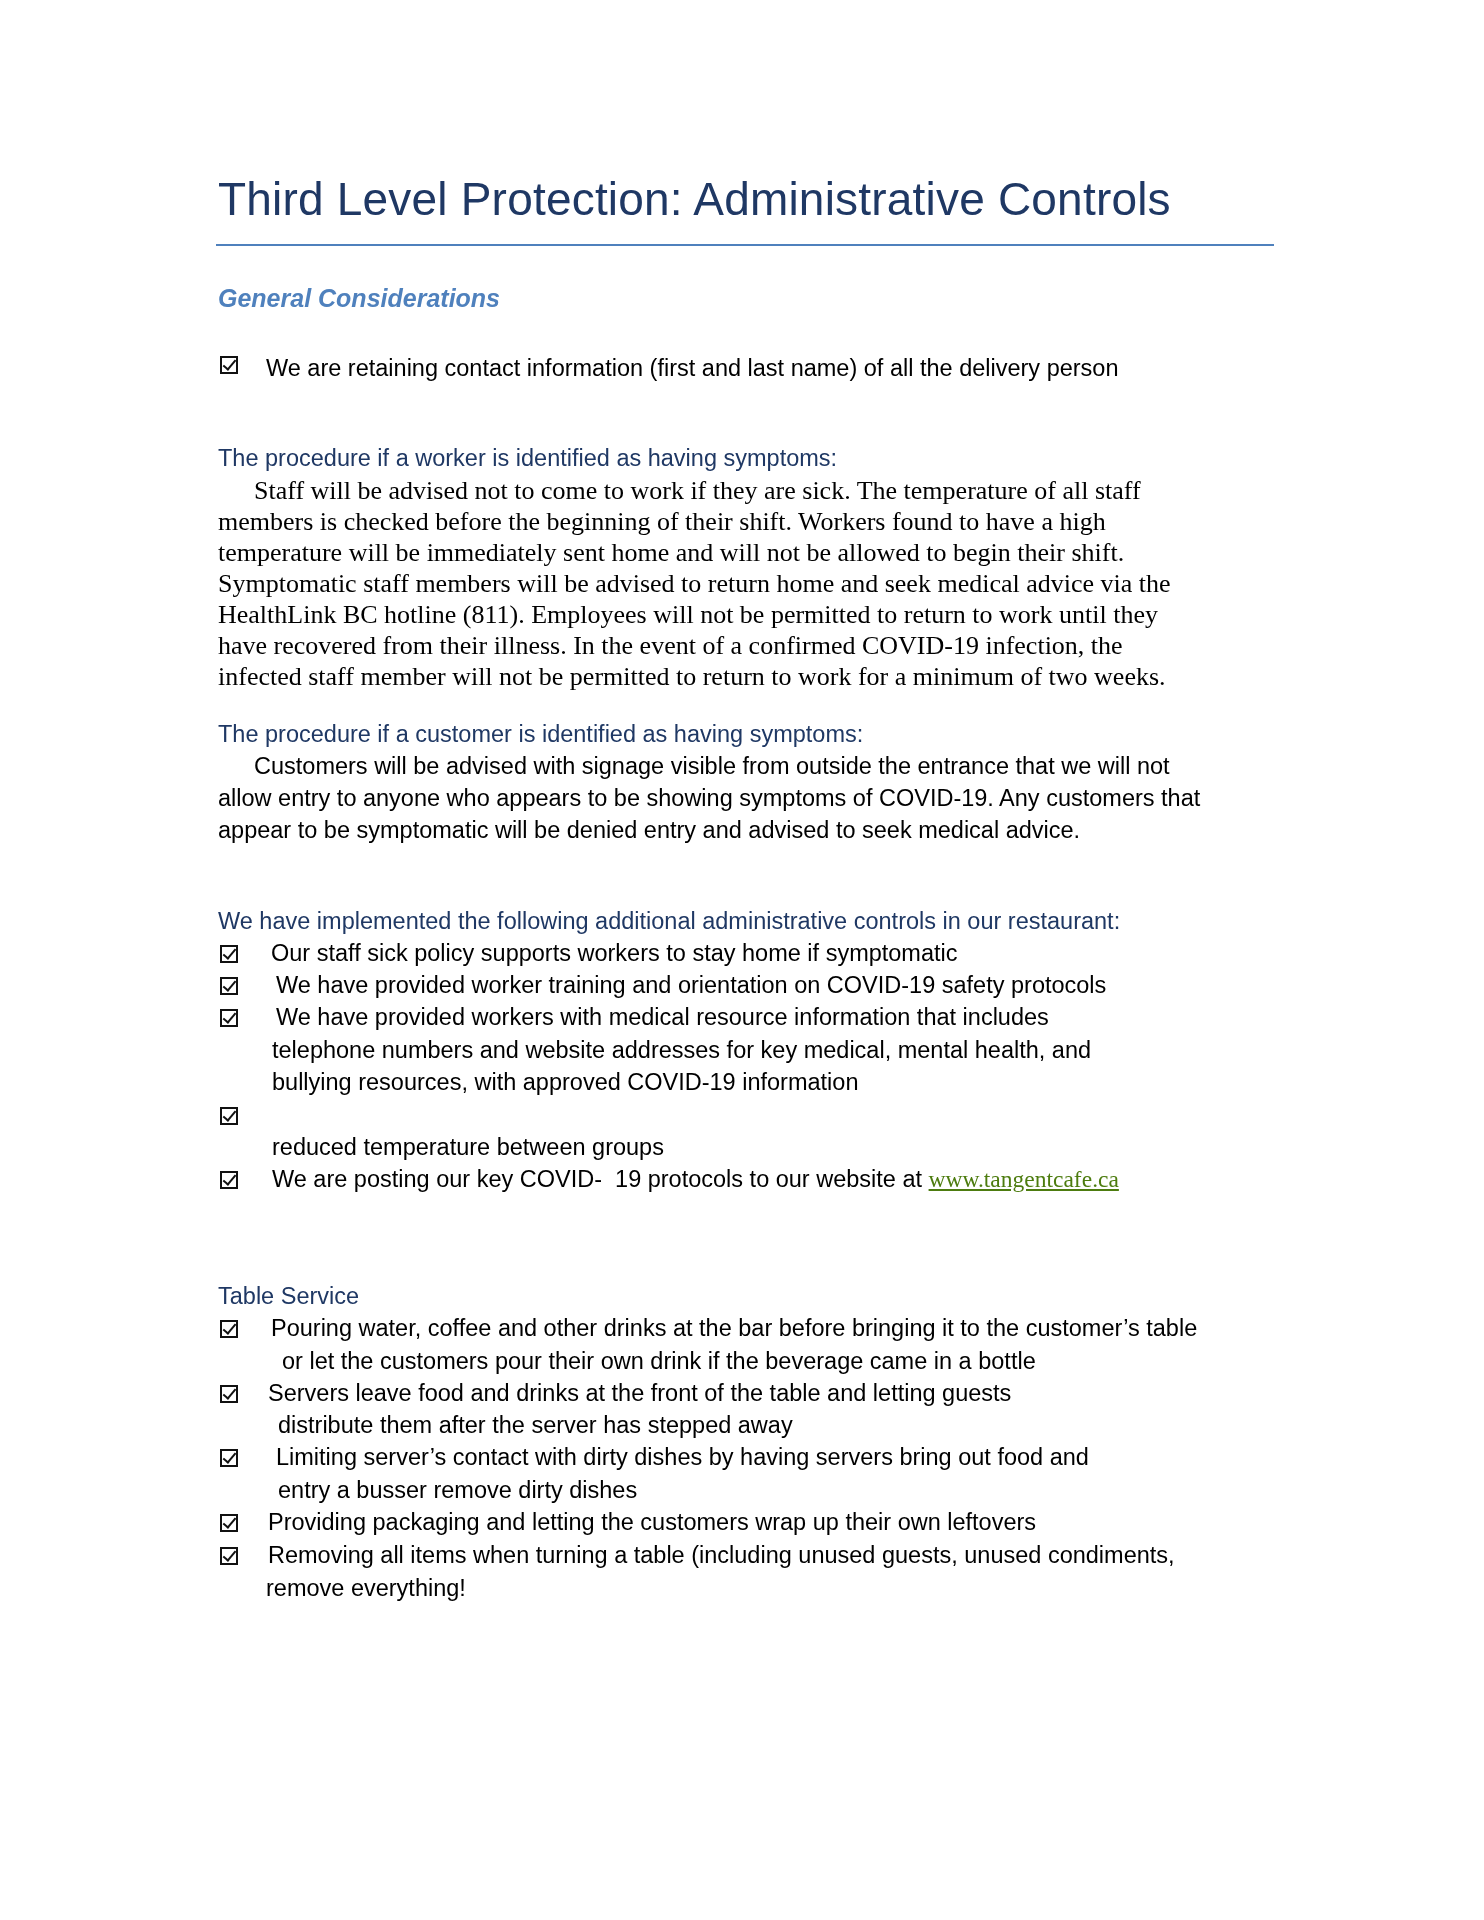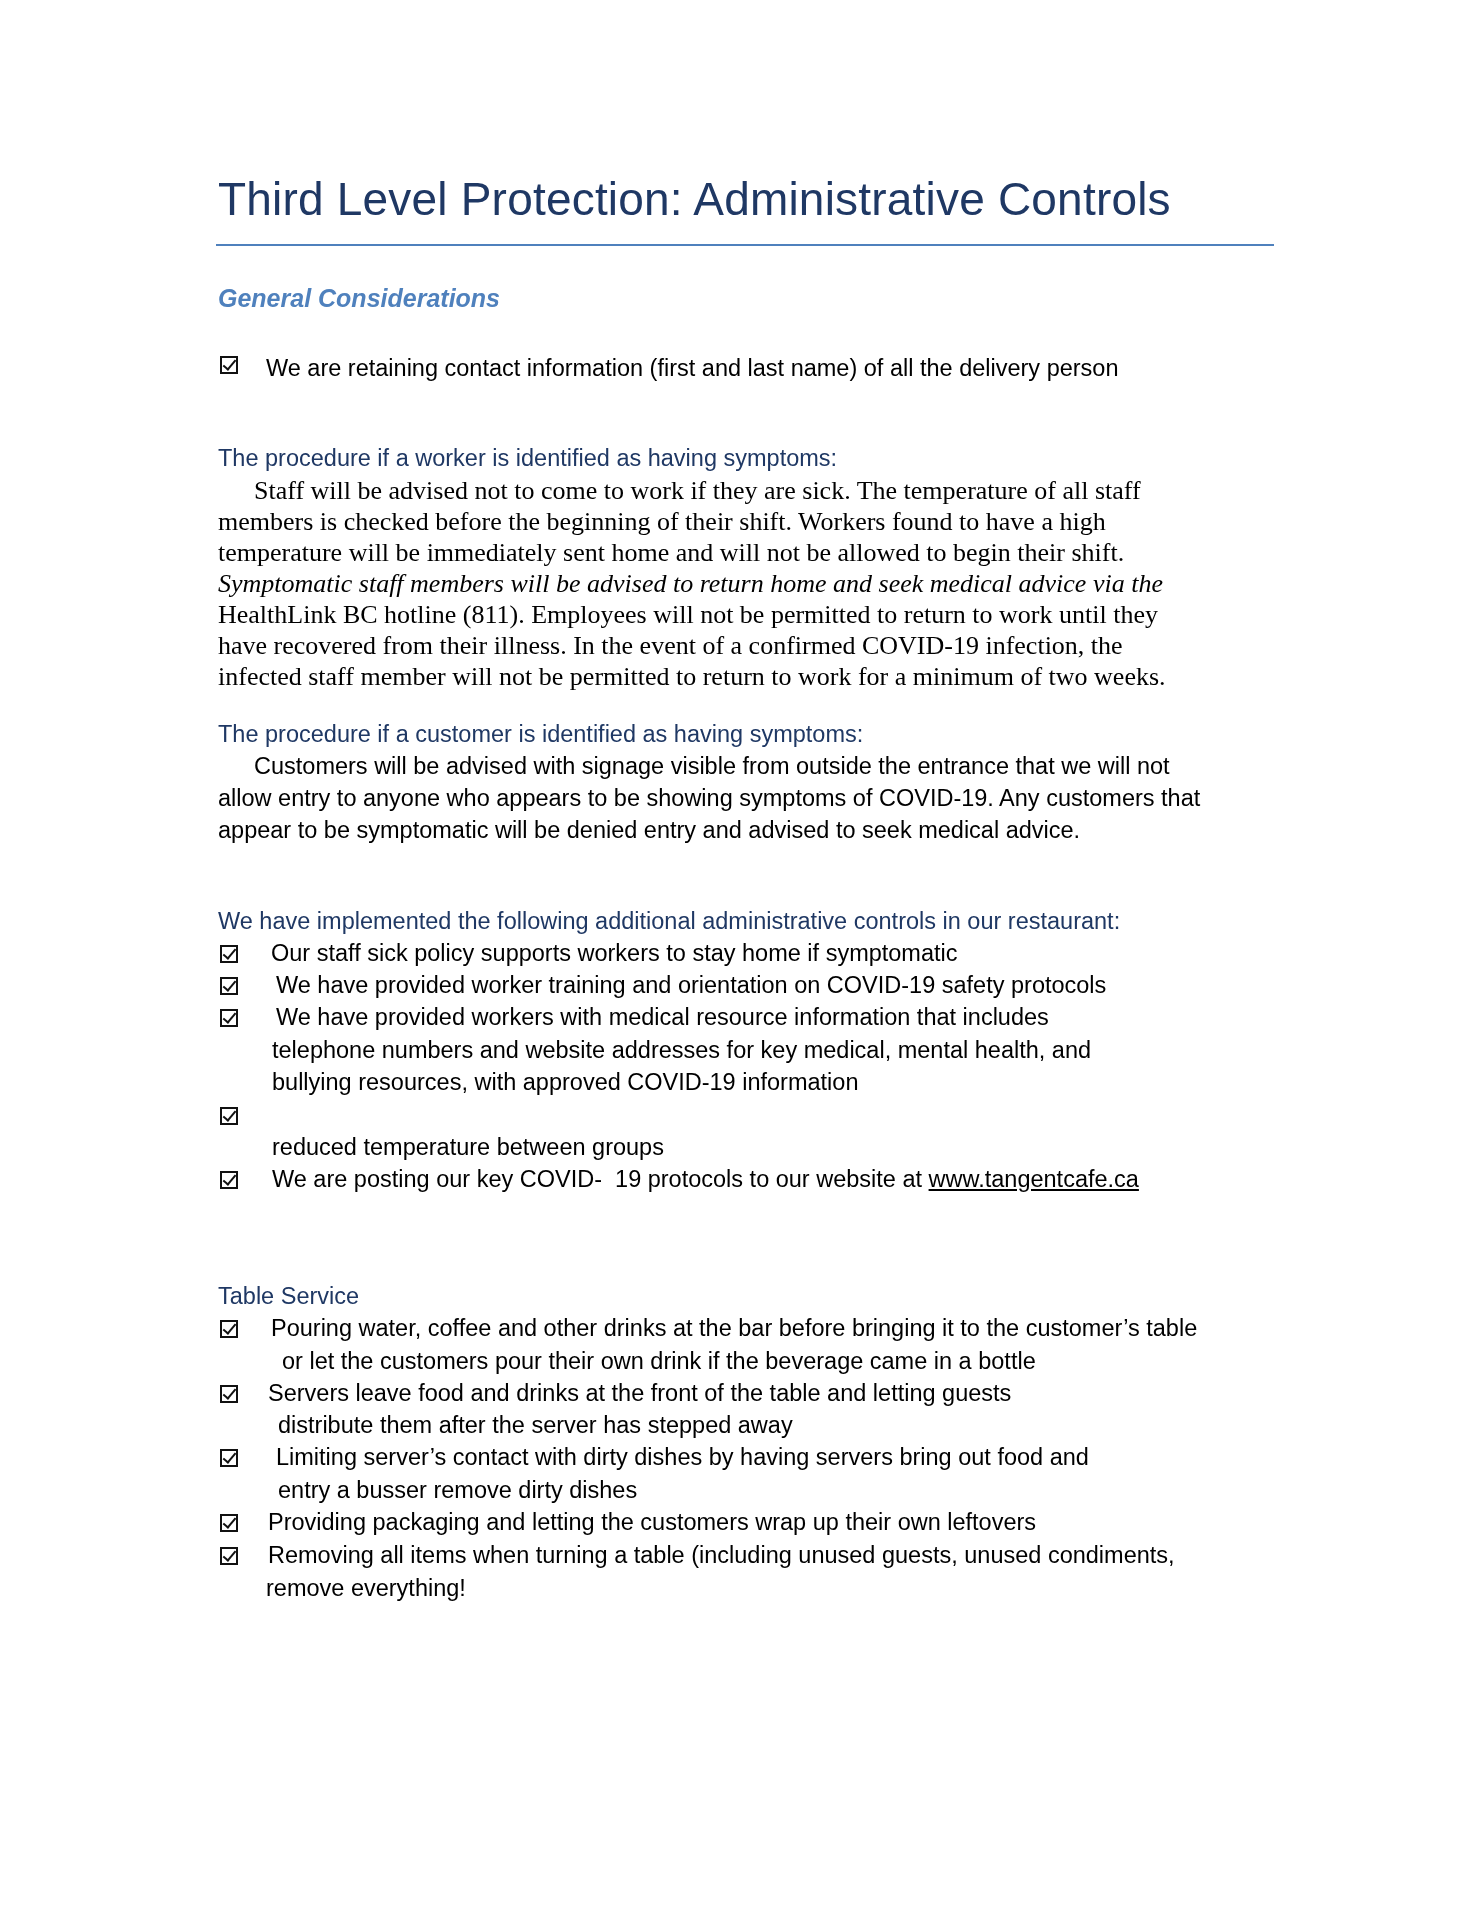--- a/index.html
+++ b/index.html
@@ -24,40 +24,40 @@
     .check {
       position: absolute; width: 18px; height: 18px; border: 2px solid #111; box-sizing: border-box;
     }
     .check::after {
       content: ""; position: absolute; left: 4px; top: -1px; width: 5px; height: 11px;
       border-right: 2px solid #111; border-bottom: 2px solid #111; transform: rotate(40deg);
     }
     .line { position: absolute; font-size: 23.5px; white-space: nowrap; line-height: 32px; }
     .heading { position: absolute; font-size: 23.5px; color: #1f3864; white-space: nowrap; line-height: 32px; }
     .serif { font-family: "Liberation Serif", serif; font-size: 26px; line-height: 31px; }
-    .link { color: #000000; text-decoration: underline; }
+    .link { color: #4d7c0f; text-decoration: underline; font-family: Liberation Serif, serif; }
   </style>
 </head>
 <body>
 
 <div class="page">
 
   <div class="title">Third Level Protection: Administrative Controls</div>
   <div class="title-rule"></div>
 
   <div class="subtitle">General Considerations</div>
 
   <span class="check" style="left:220px; top:356px;"></span>
   <div class="line" style="left:266px; top:352px;">We are retaining contact information (first and last name) of all the delivery person</div>
 
   <div class="heading" style="left:218px; top:442px;">The procedure if a worker is identified as having symptoms:</div>
   <div class="line serif" style="left:254px; top:475px;">Staff will be advised not to come to work if they are sick. The temperature of all staff</div>
   <div class="line serif" style="left:218px; top:506px;">members is checked before the beginning of their shift. Workers found to have a high</div>
   <div class="line serif" style="left:218px; top:537px;">temperature will be immediately sent home and will not be allowed to begin their shift.</div>
-  <div class="line serif" style="left:218px; top:568px;font-style:italic;">Symptomatic staff members will be advised to return home and seek medical advice via the</div>
+  <div class="line serif" style="left:218px; top:568px;">Symptomatic staff members will be advised to return home and seek medical advice via the</div>
   <div class="line serif" style="left:218px; top:599px;">HealthLink BC hotline (811). Employees will not be permitted to return to work until they</div>
   <div class="line serif" style="left:218px; top:630px;">have recovered from their illness. In the event of a confirmed COVID-19 infection, the</div>
   <div class="line serif" style="left:218px; top:661px;">infected staff member will not be permitted to return to work for a minimum of two weeks.</div>
 
   <div class="heading" style="left:218px; top:718px;">The procedure if a customer is identified as having symptoms:</div>
   <div class="line" style="left:254px; top:750px;">Customers will be advised with signage visible from outside the entrance that we will not</div>
   <div class="line" style="left:218px; top:782px;">allow entry to anyone who appears to be showing symptoms of COVID-19. Any customers that</div>
   <div class="line" style="left:218px; top:814px;">appear to be symptomatic will be denied entry and advised to seek medical advice.</div>
 
   <div class="heading" style="left:218px; top:905px;">We have implemented the following additional administrative controls in our restaurant:</div>

